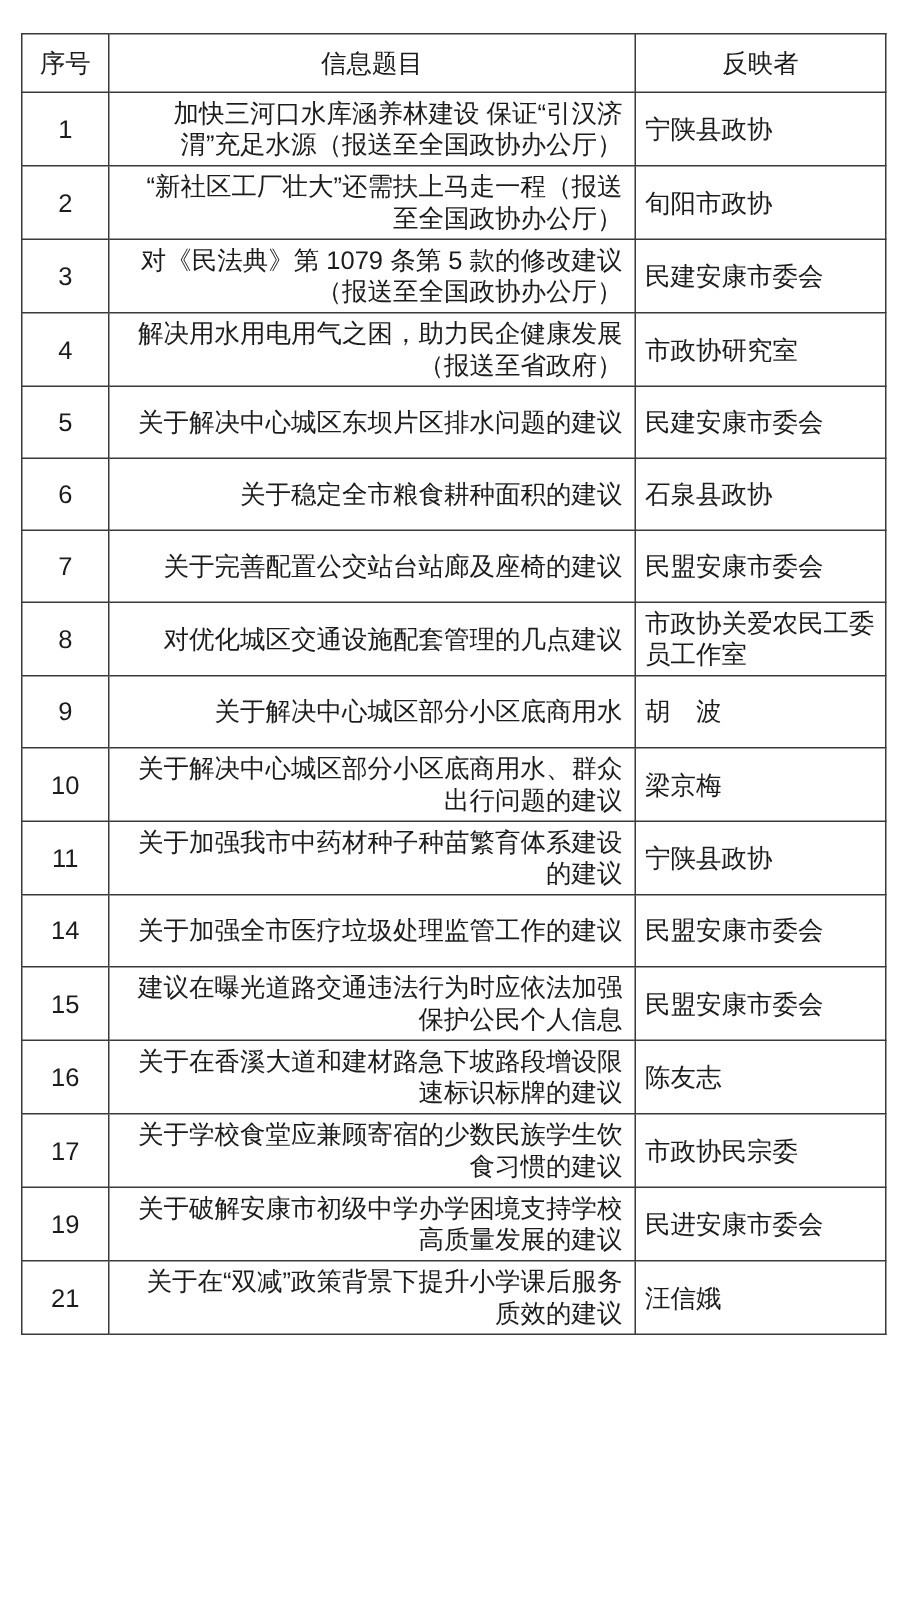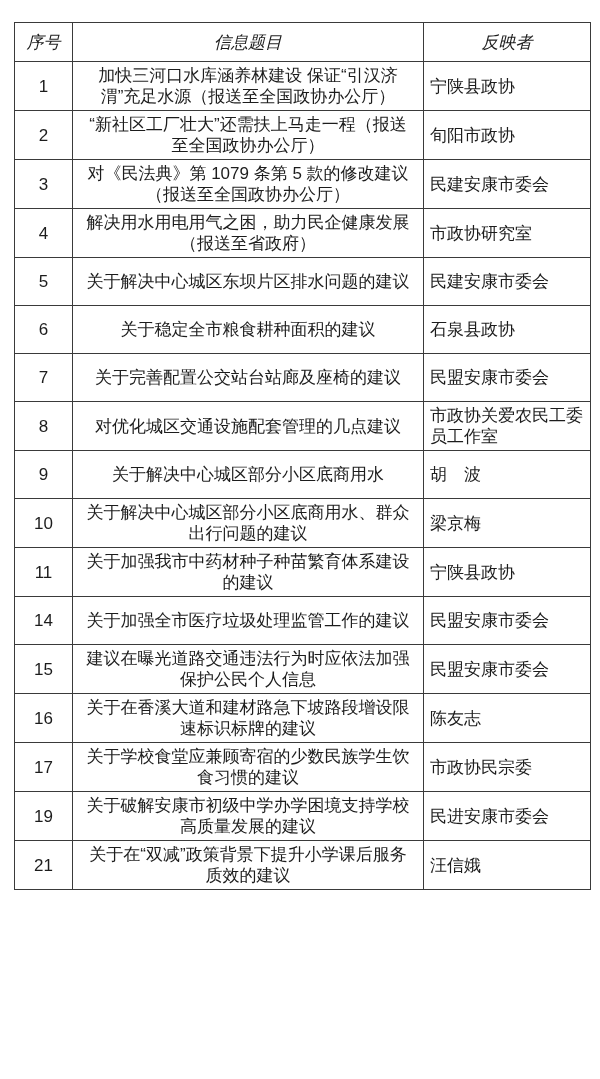--- a/index.html
+++ b/index.html
@@ -34,23 +34,23 @@
     font-size:17px;
     line-height:21px;
     font-weight:400;
     padding:3px 8px;
     vertical-align:middle;
     word-break:break-all;
     overflow-wrap:anywhere;
   }
   .info-table thead tr{height:39px;}
   .info-table tbody tr{height:48px;}
-  .info-table th{text-align:center;font-style:italic;}
+  .info-table th{text-align:center;}
   td.cell-no{text-align:center;padding:3px 2px;}
-  td.cell-title{text-align:center;margin-left:12px;}
+  td.cell-title{text-align:right;margin-left:12px;}
   td.cell-reporter{padding:3px 6px;}
   col.col-no{width:58px;}
   col.col-title{width:351px;}
   col.col-reporter{width:167px;}
 </style>
 </head>
 <body>
 
 <div class="page">
   <table class="info-table">

